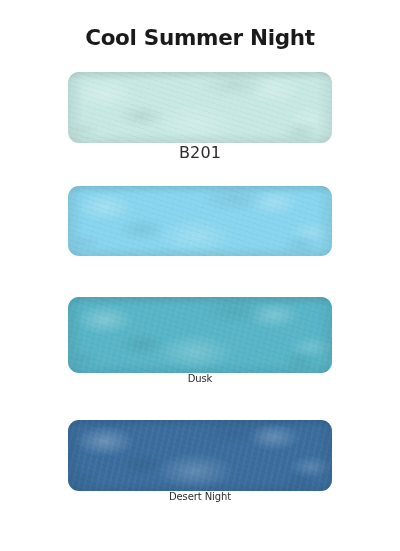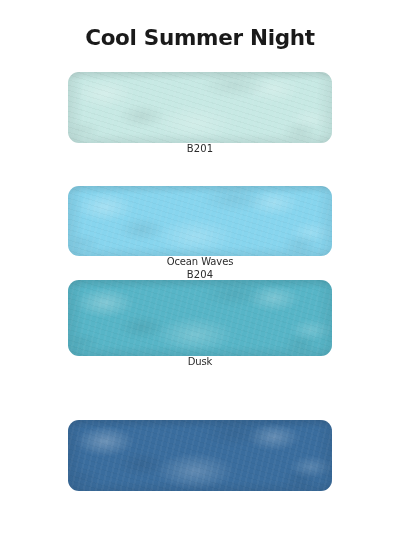--- a/index.html
+++ b/index.html
@@ -98,21 +98,21 @@
     width: 264px;
     text-align: center;
     color: #2b2b2b;
     line-height: 1.28;
   }
   .swatch-name {
     font-size: 10px;
     letter-spacing: -0.1px;
   }
   .swatch-code {
-    font-size: 10px;
+    font-size: 16px;
     letter-spacing: 0.1px;
   }
 </style>
 </head>
 <body style="background: rgb(255, 255, 255);">
 
 <div class="page">
 
   <div class="palette-title">Cool Summer Night</div>
 
@@ -130,43 +130,40 @@
       </div>
     </div>
 
     <div class="swatch-entry" style="top:114px;">
       <div class="swatch-chip" style="height: 70px; background-color: rgb(135, 213, 238);">
         <div class="tex-a"></div>
         <div class="tex-b"></div>
         <div class="tex-c"></div>
         <div class="edge"></div>
       </div>
-      <div class="swatch-caption">
-        <div class="swatch-name">Ocean Waves</div>
-        <div class="swatch-code">B204</div>
-      </div>
     </div>
 
-    <div class="swatch-entry" style="top:208px;">
+    <div class="swatch-entry" style="top:225px;">
       <div class="swatch-chip" style="height: 76px; background-color: rgb(87, 181, 199);">
         <div class="tex-a"></div>
         <div class="tex-b"></div>
         <div class="tex-c"></div>
         <div class="edge"></div>
       </div>
       <div class="swatch-caption">
         <div class="swatch-name">Dusk</div>
       </div>
     </div>
 
     <div class="swatch-entry" style="top:348px;">
       <div class="swatch-chip" style="height: 71px; background-color: rgb(58, 109, 158);">
         <div class="tex-a"></div>
         <div class="tex-b"></div>
         <div class="tex-c"></div>
         <div class="edge"></div>
       </div>
       <div class="swatch-caption">
+        <div class="swatch-name">Desert Night</div>
       </div>
     </div>
 
   </div>
 </div>
 
 </body></html>

